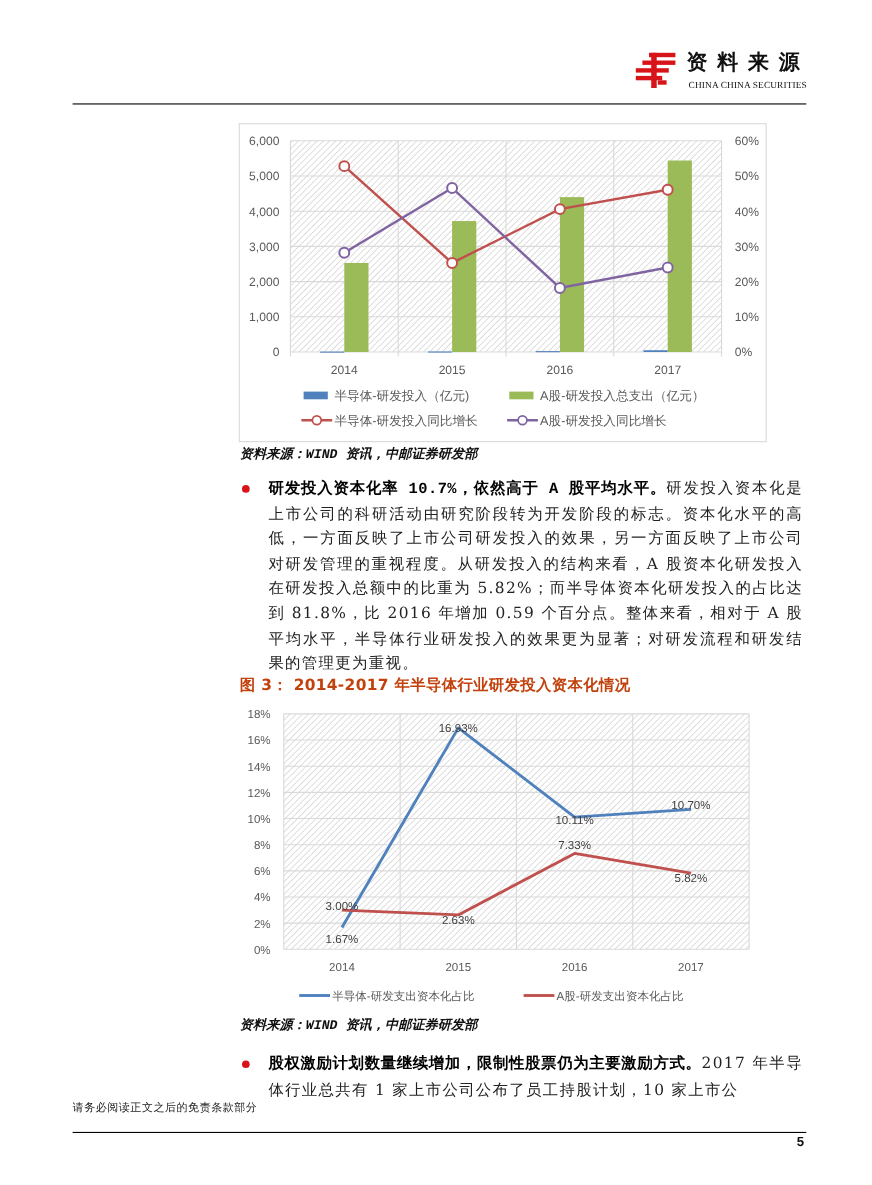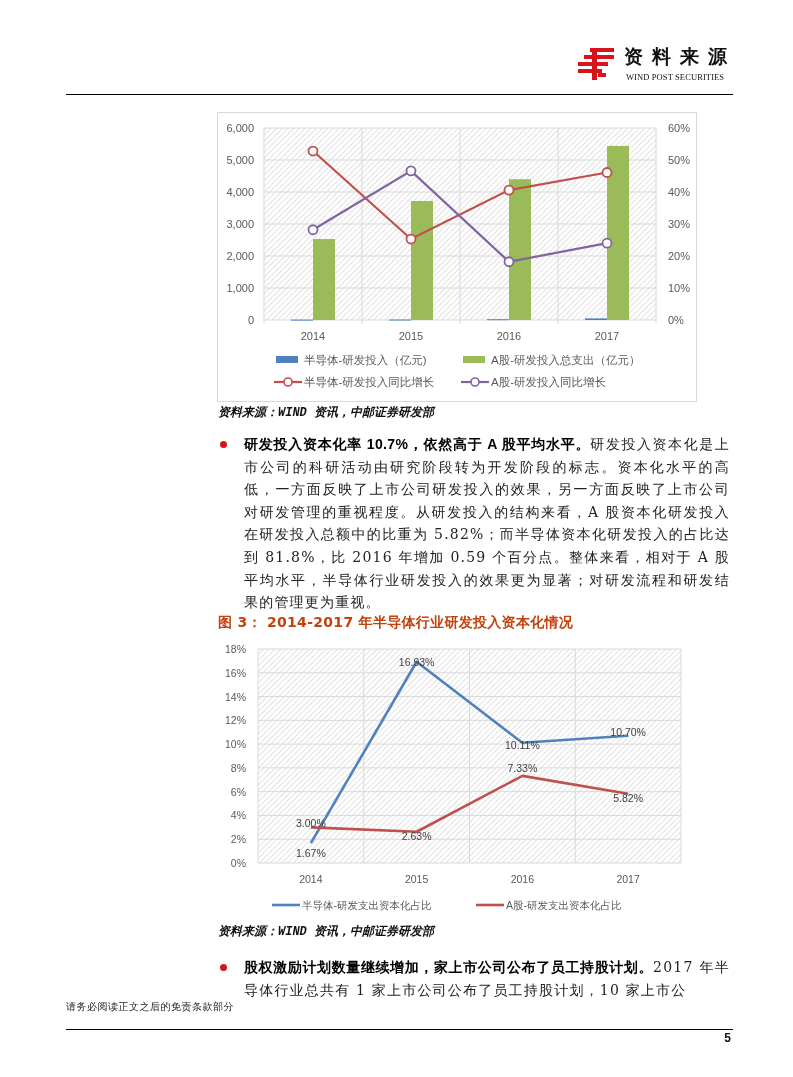--- a/index.html
+++ b/index.html
@@ -15,21 +15,21 @@
   .rule-bottom { position: absolute; left: 66px; top: 1029px; width: 667px; height: 1px; background: #000; }
 
   .chart1-frame { position: absolute; left: 217px; top: 112px; width: 480px; height: 290px; border: 1px solid #d9d9d9; }
   .chart-svg { position: absolute; left: 0; top: 0; }
 
   .source { position: absolute; left: 218px; font-family: Liberation Mono, monospace; font-style: italic; font-weight: bold; font-size: 12px; color: #111; white-space: nowrap; }
 
   .bullet-para { position: absolute; left: 218px; width: 512px; }
   .bullet-dot { position: absolute; left: 2px; width: 7px; height: 7px; border-radius: 50%; background: #d7141a; }
   .para-text { margin-left: 26px; font-family: "DejaVu Serif", "Liberation Serif", serif; font-size: 14px; line-height: 22.6px; color: #222; text-align: justify; letter-spacing: 1.2px; }
-  .para-text b { font-family: Liberation Sans, sans-serif; font-weight: bold; color: #000; letter-spacing: 0.4px; }
+  .para-text b { font-family: Liberation Mono, monospace; font-weight: bold; color: #000; letter-spacing: 0.4px; }
 
   .fig-title { position: absolute; left: 218px; top: 614px; font-family: "DejaVu Sans", "Liberation Sans", sans-serif; font-weight: bold; font-size: 14px; color: #c2410c; white-space: nowrap; letter-spacing: 0.3px; }
 
   .footer-text { position: absolute; left: 66px; top: 1000px; font-family: "DejaVu Serif", "Liberation Serif", serif; font-size: 10px; color: #222; letter-spacing: 0.5px; }
   .page-num { position: absolute; right: 62px; top: 1031px; font-family: "Liberation Sans", sans-serif; font-weight: bold; font-size: 12px; color: #111; }
 </style>
 </head>
 <body>
 
 <div class="header-logo">
@@ -37,21 +37,21 @@
     <g fill="#d7141a">
       <rect x="14" y="1" width="24" height="4"></rect>
       <rect x="8" y="8" width="30" height="4"></rect>
       <rect x="2" y="15" width="30" height="4"></rect>
       <rect x="2" y="22" width="24" height="4"></rect>
       <rect x="16" y="1" width="5" height="32"></rect>
       <rect x="22" y="26" width="8" height="4"></rect>
     </g>
   </svg>
   <div class="logo-cn">资料来源</div>
-  <div class="logo-en">WIND POST SECURITIES</div>
+  <div class="logo-en">CHINA CHINA SECURITIES</div>
 </div>
 
 <div class="rule-top"></div>
 
 <div class="chart1-frame">
   <svg class="chart-svg" id="chart1-svg" width="480" height="290">
       <defs>
         <pattern id="hatch1" width="4" height="4" patternUnits="userSpaceOnUse" patternTransform="rotate(45)">
           <rect width="4" height="4" fill="#ffffff"></rect>
           <line x1="0" y1="0" x2="0" y2="4" stroke="#d4d4d4" stroke-width="1.4"></line>
@@ -178,18 +178,18 @@
     <line x1="62" y1="265" x2="90" y2="265" stroke="#4f81bd" stroke-width="2.6"></line>
     <text x="92" y="269" font-size="10.5" fill="#595959" font-family="&quot;Liberation Sans&quot;, &quot;DejaVu Sans&quot;, sans-serif">半导体-研发支出资本化占比</text>
     <line x1="266" y1="265" x2="294" y2="265" stroke="#c0504d" stroke-width="2.6"></line>
     <text x="296" y="269" font-size="10.5" fill="#595959" font-family="&quot;Liberation Sans&quot;, &quot;DejaVu Sans&quot;, sans-serif">A股-研发支出资本化占比</text>
   </svg>
 
 <div class="source" style="top:923px;">资料来源：WIND 资讯，中邮证券研发部</div>
 
 <div class="bullet-para" style="top:956px;">
   <div class="bullet-dot" style="top:8px;"></div>
-  <div class="para-text"><b>股权激励计划数量继续增加，家上市公司公布了员工持股计划。</b><span>2017 年半导体行业总共有 1 家上市公司公布了员工持股计划，10 家上市公</span></div>
+  <div class="para-text"><b>股权激励计划数量继续增加，限制性股票仍为主要激励方式。</b><span>2017 年半导体行业总共有 1 家上市公司公布了员工持股计划，10 家上市公</span></div>
 </div>
 
 <div class="rule-bottom"></div>
 <div class="footer-text">请务必阅读正文之后的免责条款部分</div>
 <div class="page-num">5</div>
 
 </body></html>

